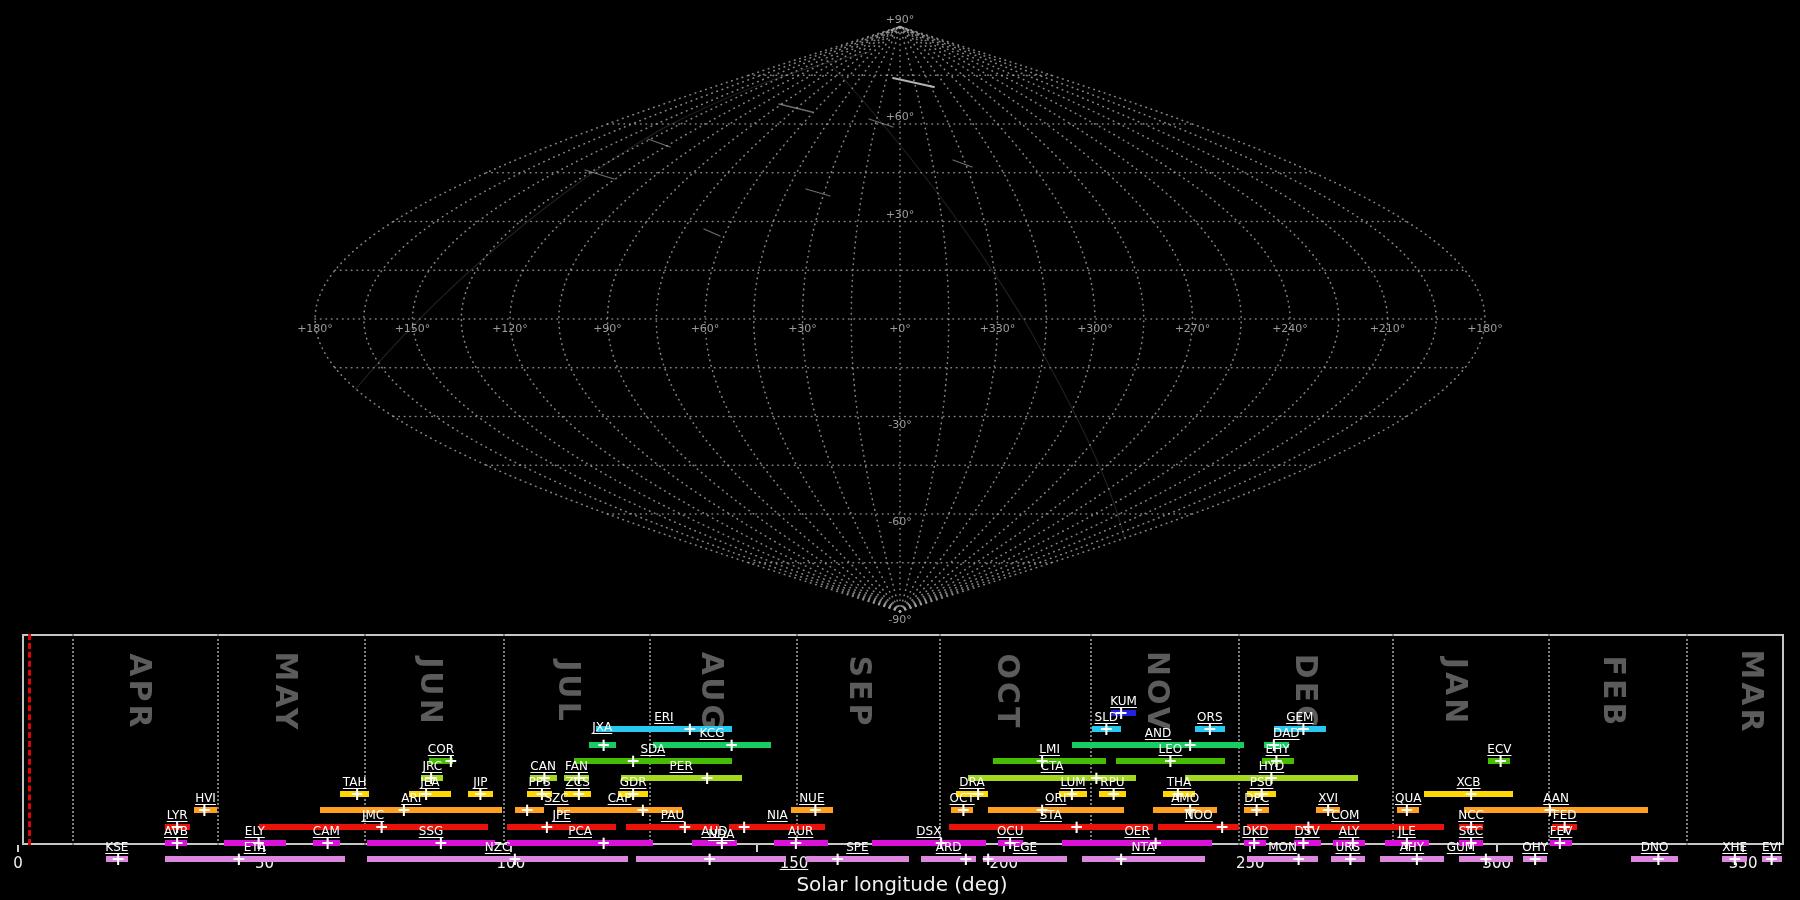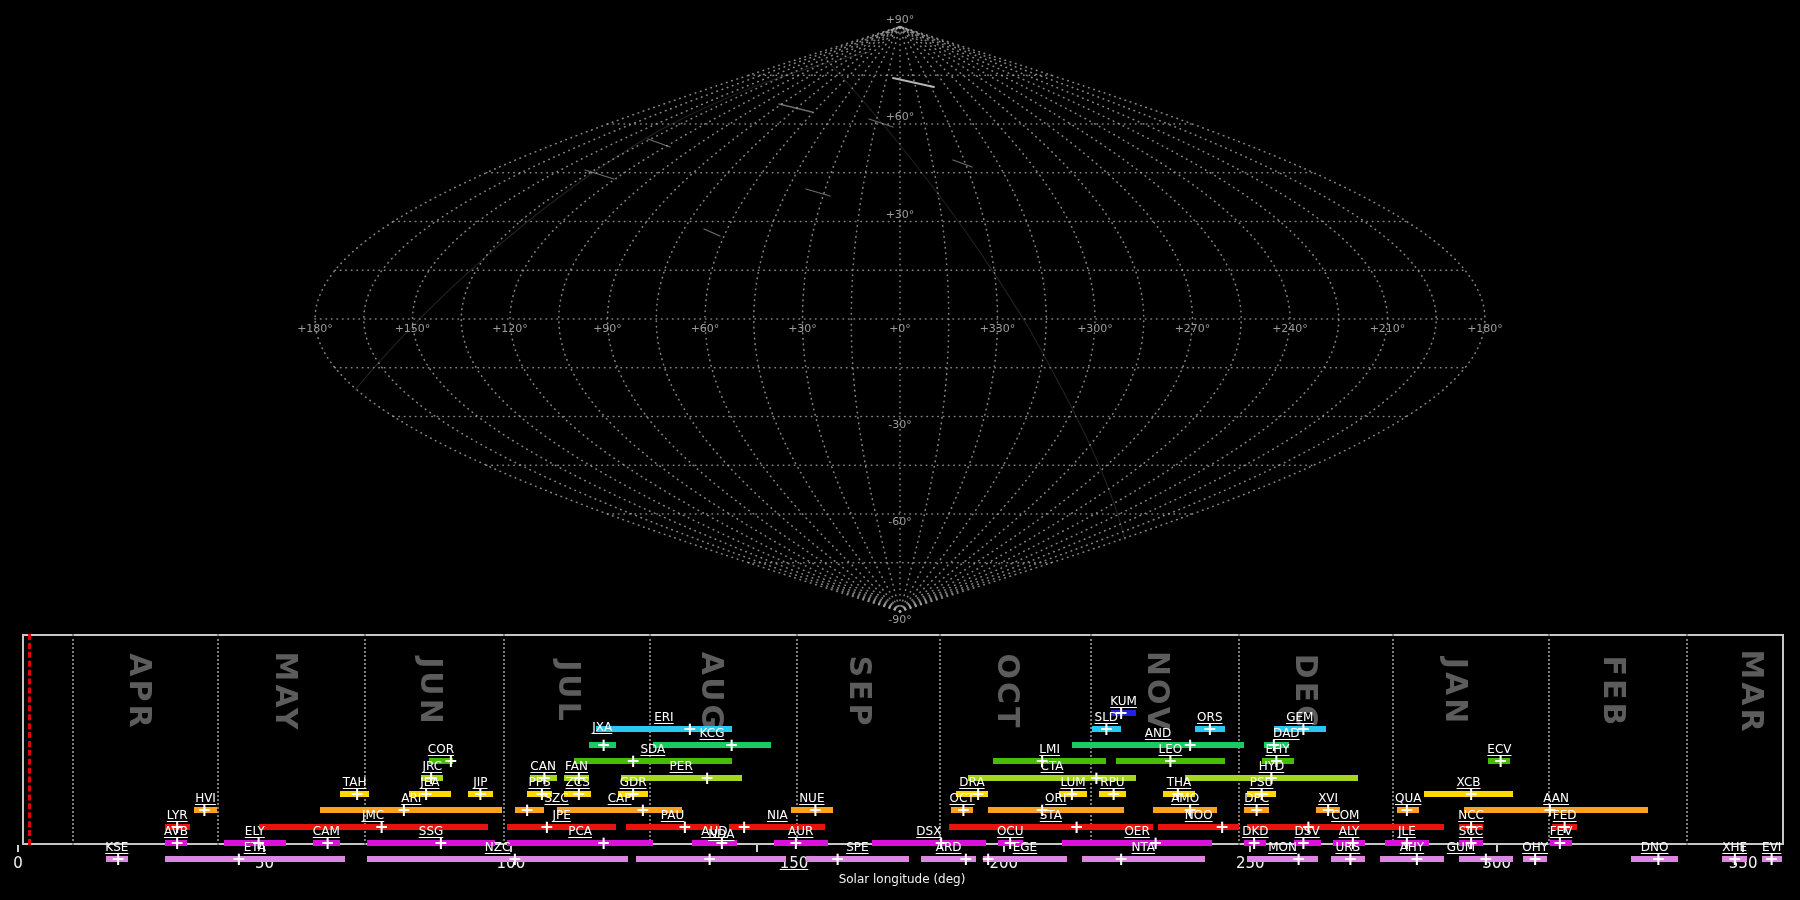--- a/index.html
+++ b/index.html
@@ -19,21 +19,21 @@
   .curline{position:absolute;top:4px;height:211px;width:0;border-left:3px dashed #e00505;}
   .bar{position:absolute;height:6px;}
   .shlabel{position:absolute;color:#fff;font-size:12px;line-height:12px;white-space:nowrap;
            transform:translateX(-50%);text-decoration:underline;text-underline-offset:2px;}
   .pk{position:absolute;color:#fff;font-size:17px;font-weight:bold;line-height:17px;
       transform:translate(-50%,-50%);}
   .tick{position:absolute;top:215px;width:2px;height:7px;background:#d0d0d0;}
   .ticklabel{position:absolute;top:224px;width:70px;text-align:center;transform:translateX(-50%);
              color:#f2f2f2;font-size:15px;}
   .axtitle{position:absolute;top:242px;left:902px;transform:translateX(-50%);
-           color:#f2f2f2;font-size:12px;}
+           color:#f2f2f2;font-size:20px;}
   text{font-family:"DejaVu Sans",sans-serif;}
   .grid{fill:none;stroke:#a8a8a8;stroke-width:1.6;stroke-dasharray:0.5 5;stroke-linecap:round;opacity:.78;}
   .faint{fill:none;stroke:#999;stroke-width:1.1;opacity:.22;}
   .trail{fill:none;stroke:#c7c7c7;stroke-width:1.3;opacity:.55;stroke-linecap:round;}
 </style>
 </head>
 <body>
 
 <div id="stage">
   <svg id="sky" width="1800" height="630" viewBox="0 0 1800 630">

